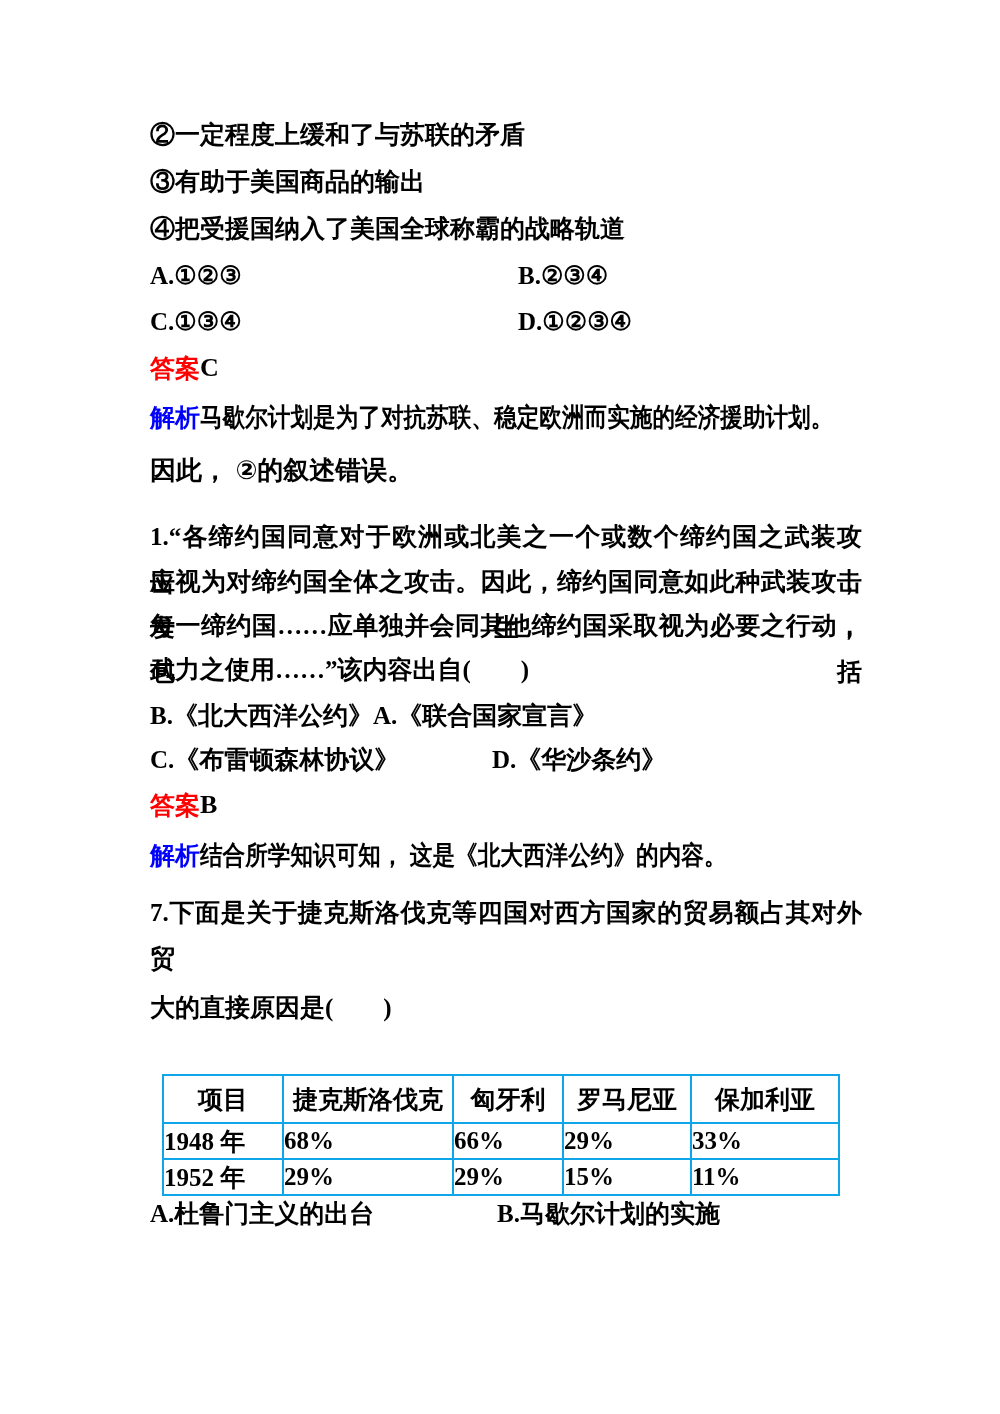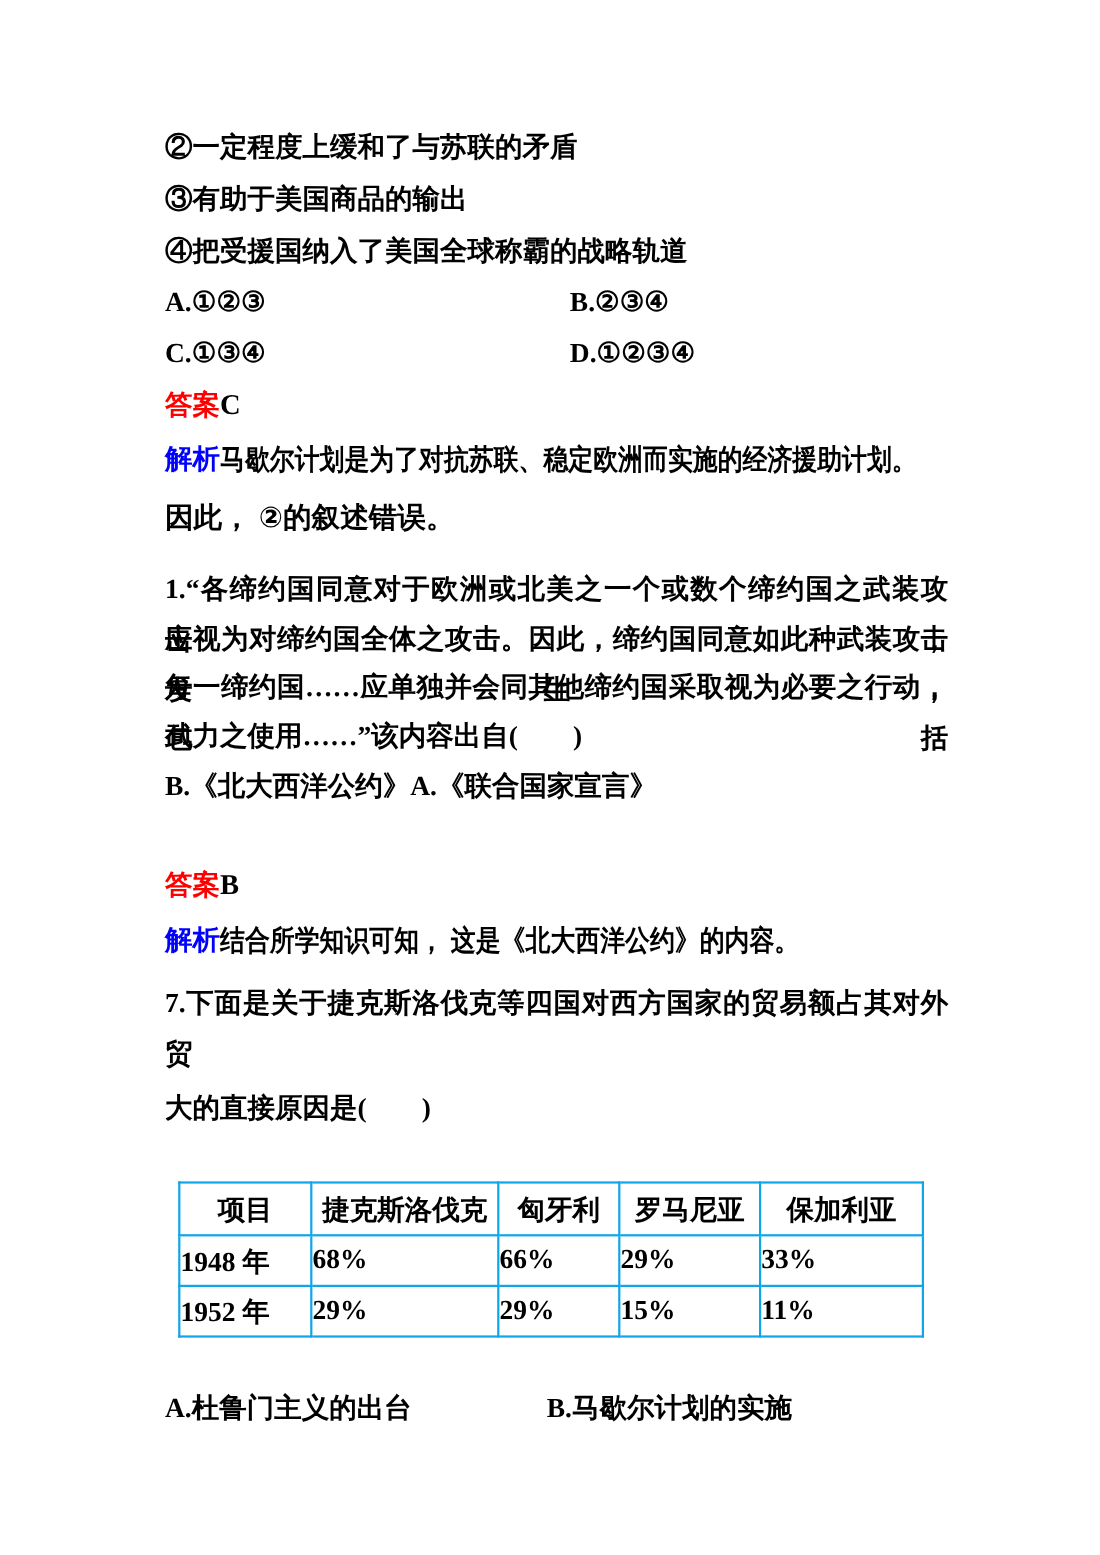--- a/index.html
+++ b/index.html
@@ -67,21 +67,21 @@
   table.datatable th, table.datatable td {
     border: 2px solid #0ea5e9;
     vertical-align: middle;
     font-size: 25px;
     font-weight: bold;
     padding: 0;
     white-space: pre;
     overflow: hidden;
   }
   tr.hdr { height: 48px; }
-  tr.datarow { height: 46px; }
+  tr.datarow { height: 36px; }
 </style>
 </head>
 <body>
 
 <div class="page">
 
   <div class="line" style="top:112px">②一定程度上缓和了与苏联的矛盾</div>
   <div class="line" style="top:159px">③有助于美国商品的输出</div>
   <div class="line" style="top:206px">④把受援国纳入了美国全球称霸的战略轨道</div>
 
@@ -106,20 +106,24 @@
   <div class="line sans-line" style="top:447px">因此， ②的叙述错误。</div>
 
   <div class="line just" style="top:514px">1.“各缔约国同意对于欧洲或北美之一个或数个缔约国之武装攻击，</div>
   <div class="line just" style="top:559px">应视为对缔约国全体之攻击。因此，缔约国同意如此种武装攻击发生，</div>
   <div class="line just" style="top:603px">每一缔约国……应单独并会同其他缔约国采取视为必要之行动，包括</div>
   <div class="line" style="top:647px">武力之使用……”该内容出自(　　)</div>
 
   <div class="line optrow" style="top:693px">
     <span class="opt">B.《北大西洋公约》</span>
     <span class="opt w342">A.《联合国家宣言》</span>
+  </div>
+  <div class="line optrow" style="top:737px">
+    <span class="opt w342">C.《布雷顿森林协议》</span>
+    <span class="opt">D.《华沙条约》</span>
   </div>
 
   <div class="line ansrow" style="top:782px">
     <span class="label answer-label">答案</span>
     <span class="ans-value">B</span>
   </div>
 
   <div class="line ansrow" style="top:832px">
     <span class="label analysis-label">解析</span>
     <span class="ana-text">结合所学知识可知， 这是《北大西洋公约》的内容。</span>
@@ -154,18 +158,18 @@
     <tr class="datarow">
       <td>1952 年</td>
       <td>29%</td>
       <td>29%</td>
       <td>15%</td>
       <td>11%</td>
     </tr>
   </tbody>
     </table>
 
-  <div class="line optrow" style="top:1258px">
+  <div class="line optrow" style="top:1191px">
     <span class="opt w347">A.杜鲁门主义的出台</span>
     <span class="opt">B.马歇尔计划的实施</span>
   </div>
 
 </div>
 
 </body></html>

